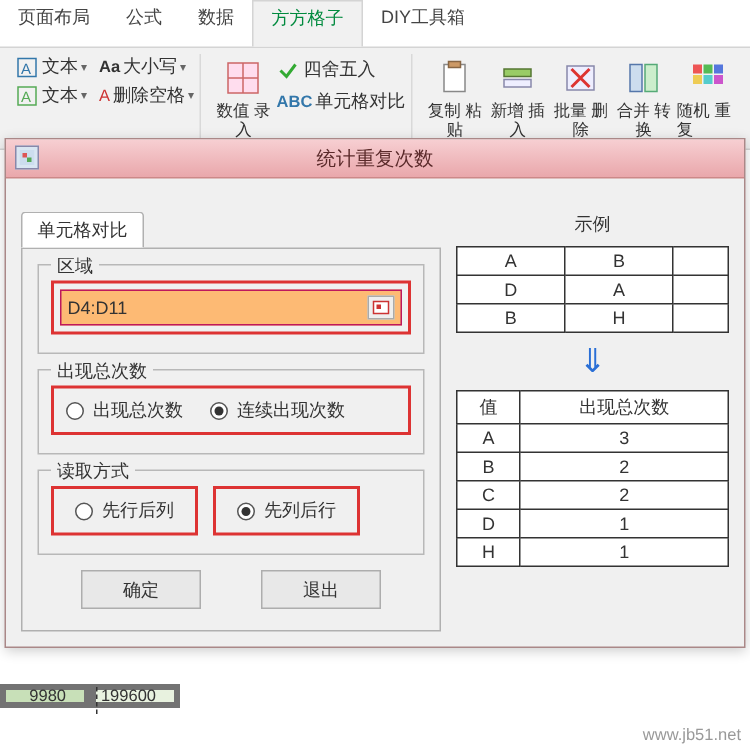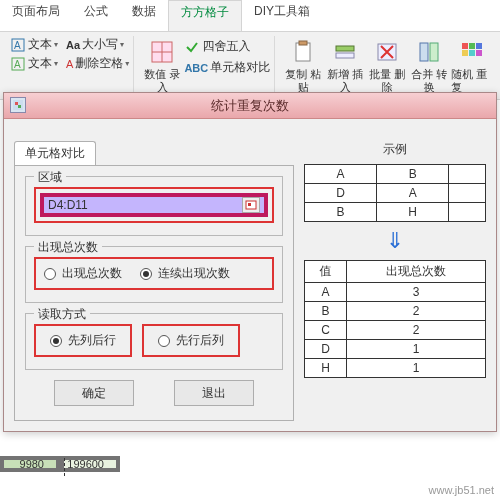--- a/index.html
+++ b/index.html
@@ -26,21 +26,21 @@
 .left { flex: 0 0 280px; }
 .right { flex: 1; }
 
 .tabhead { display: flex; }
 .tab { background: #fff; border: 1px solid #b0b0b0; border-bottom: none; padding: 3px 10px; font-size: 12px; border-radius: 3px 3px 0 0; }
 .left-panel { border: 1px solid #b0b0b0; background: #f0f0f0; padding: 10px 10px 14px; }
 
 .fset { border: 1px solid #b8b8b8; padding: 10px 8px 12px; margin-bottom: 10px; position: relative; }
 .fset > .leg { position: absolute; top: -8px; left: 8px; background: #f0f0f0; padding: 0 4px; font-size: 12px; }
 .range-wrap { border: 2px solid #d33; padding: 4px; }
-.range-input { width: 100%; height: 24px; border: 4px solid #be185d; background: #c4b5fd; display: flex; align-items: center; justify-content: space-between; padding: 0 4px; }
+.range-input { width: 100%; height: 24px; border: 1px solid #be185d; background: #fdba74; display: flex; align-items: center; justify-content: space-between; padding: 0 4px; }
 .range-text { font-size: 12px; }
 .range-btn { width: 18px; height: 16px; border: 1px solid #aaa; background: #eee; display: flex; align-items: center; justify-content: center; }
 
 .radio-wrap { border: 2px solid #d33; padding: 6px 8px; display: flex; gap: 18px; }
 .radio-split { display: flex; gap: 10px; }
 .radio-split .rbox { border: 2px solid #d33; padding: 6px 14px; }
 .radio { display: flex; align-items: center; gap: 6px; }
 .radio .dot { width: 12px; height: 12px; border: 1px solid #555; border-radius: 50%; background: #fff; display: flex; align-items: center; justify-content: center; }
 .radio .dot.sel::after { content: ""; width: 6px; height: 6px; background: #333; border-radius: 50%; }
 
@@ -227,28 +227,28 @@
                 <span class="dot sel"></span>
                 <span>连续出现次数</span>
               </label>
           </div>
         </div>
         <div class="fset">
           <span class="leg">读取方式</span>
           <div class="radio-split">
             <div class="rbox">
                 <label class="radio">
-                  <span class="dot sel"></span>
-                  <span>先列后行</span>
+                  <span class="dot"></span>
+                  <span>先行后列</span>
                 </label>
               </div>
             <div class="rbox">
                 <label class="radio">
-                  <span class="dot"></span>
-                  <span>先行后列</span>
+                  <span class="dot sel"></span>
+                  <span>先列后行</span>
                 </label>
               </div>
           </div>
         </div>
         <div class="btns">
           <div class="btn">确定</div>
           <div class="btn">退出</div>
         </div>
       </div>
     </div>

